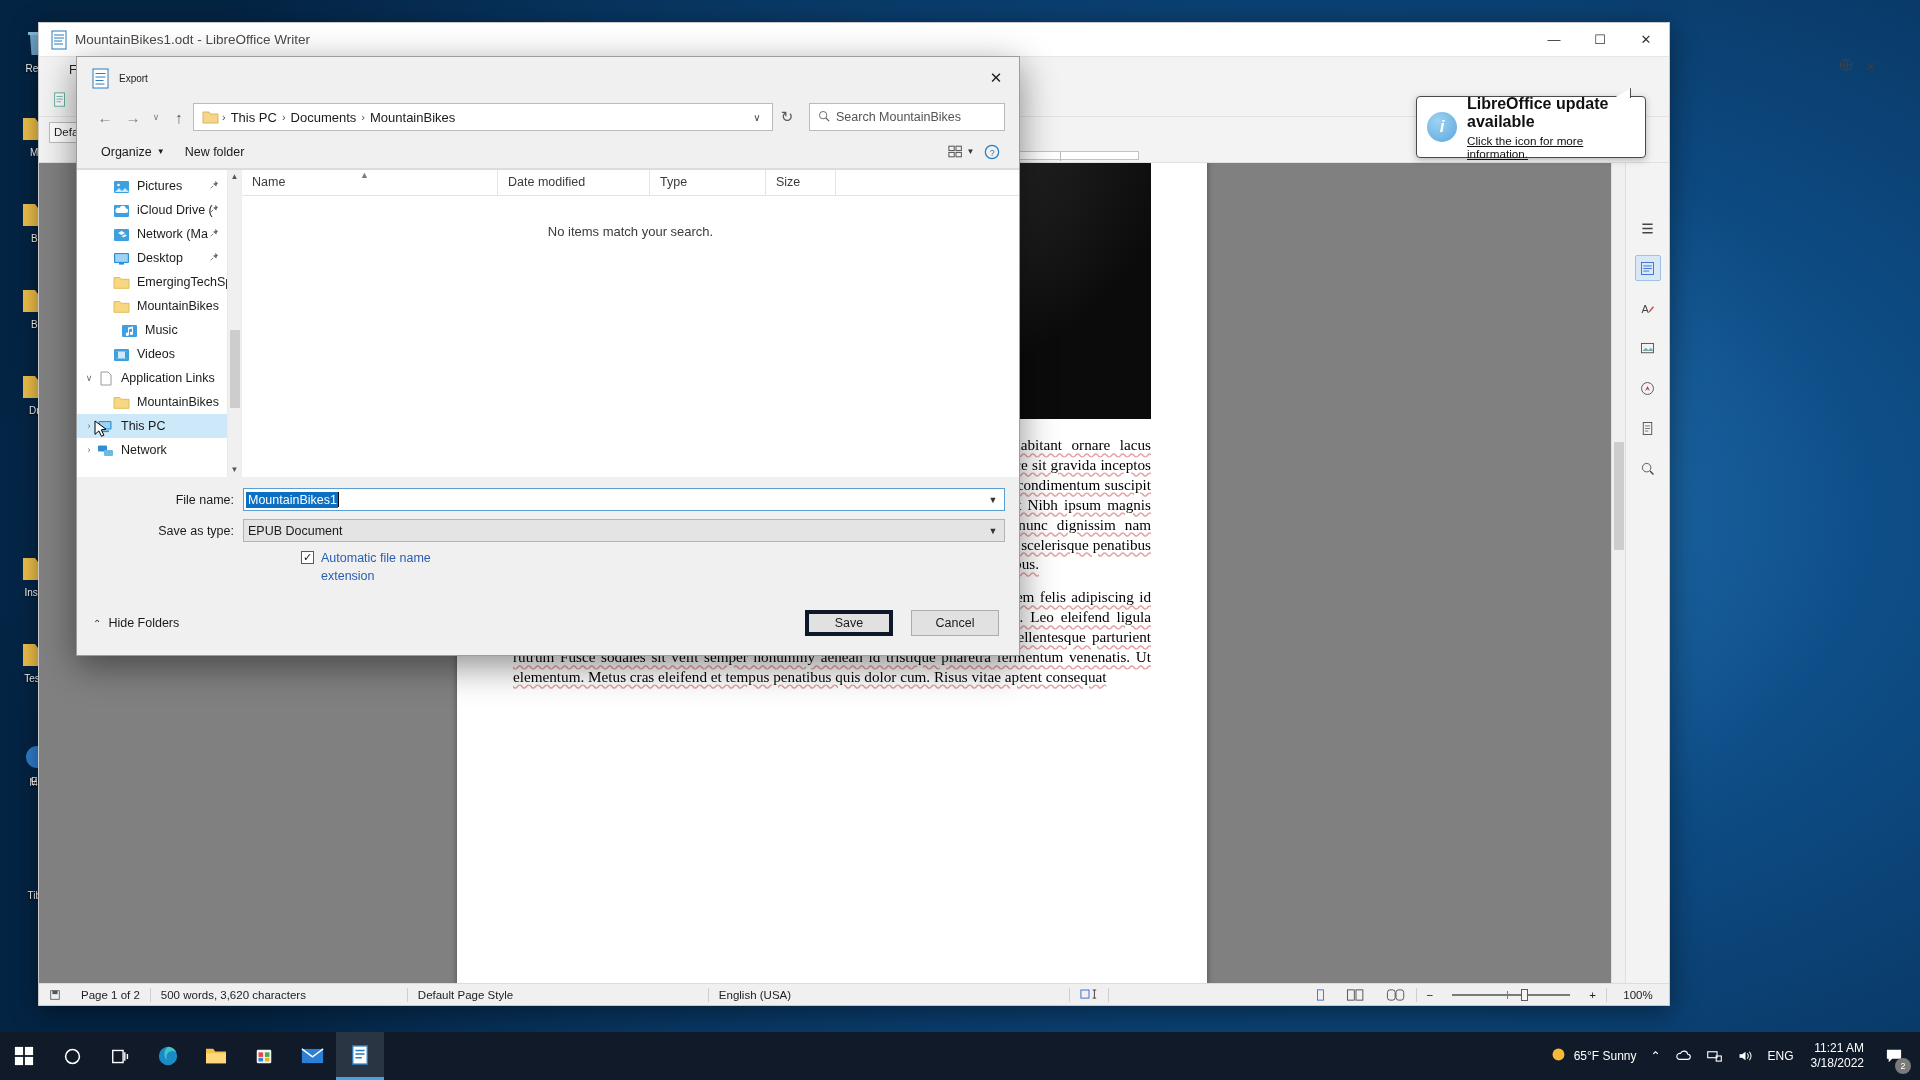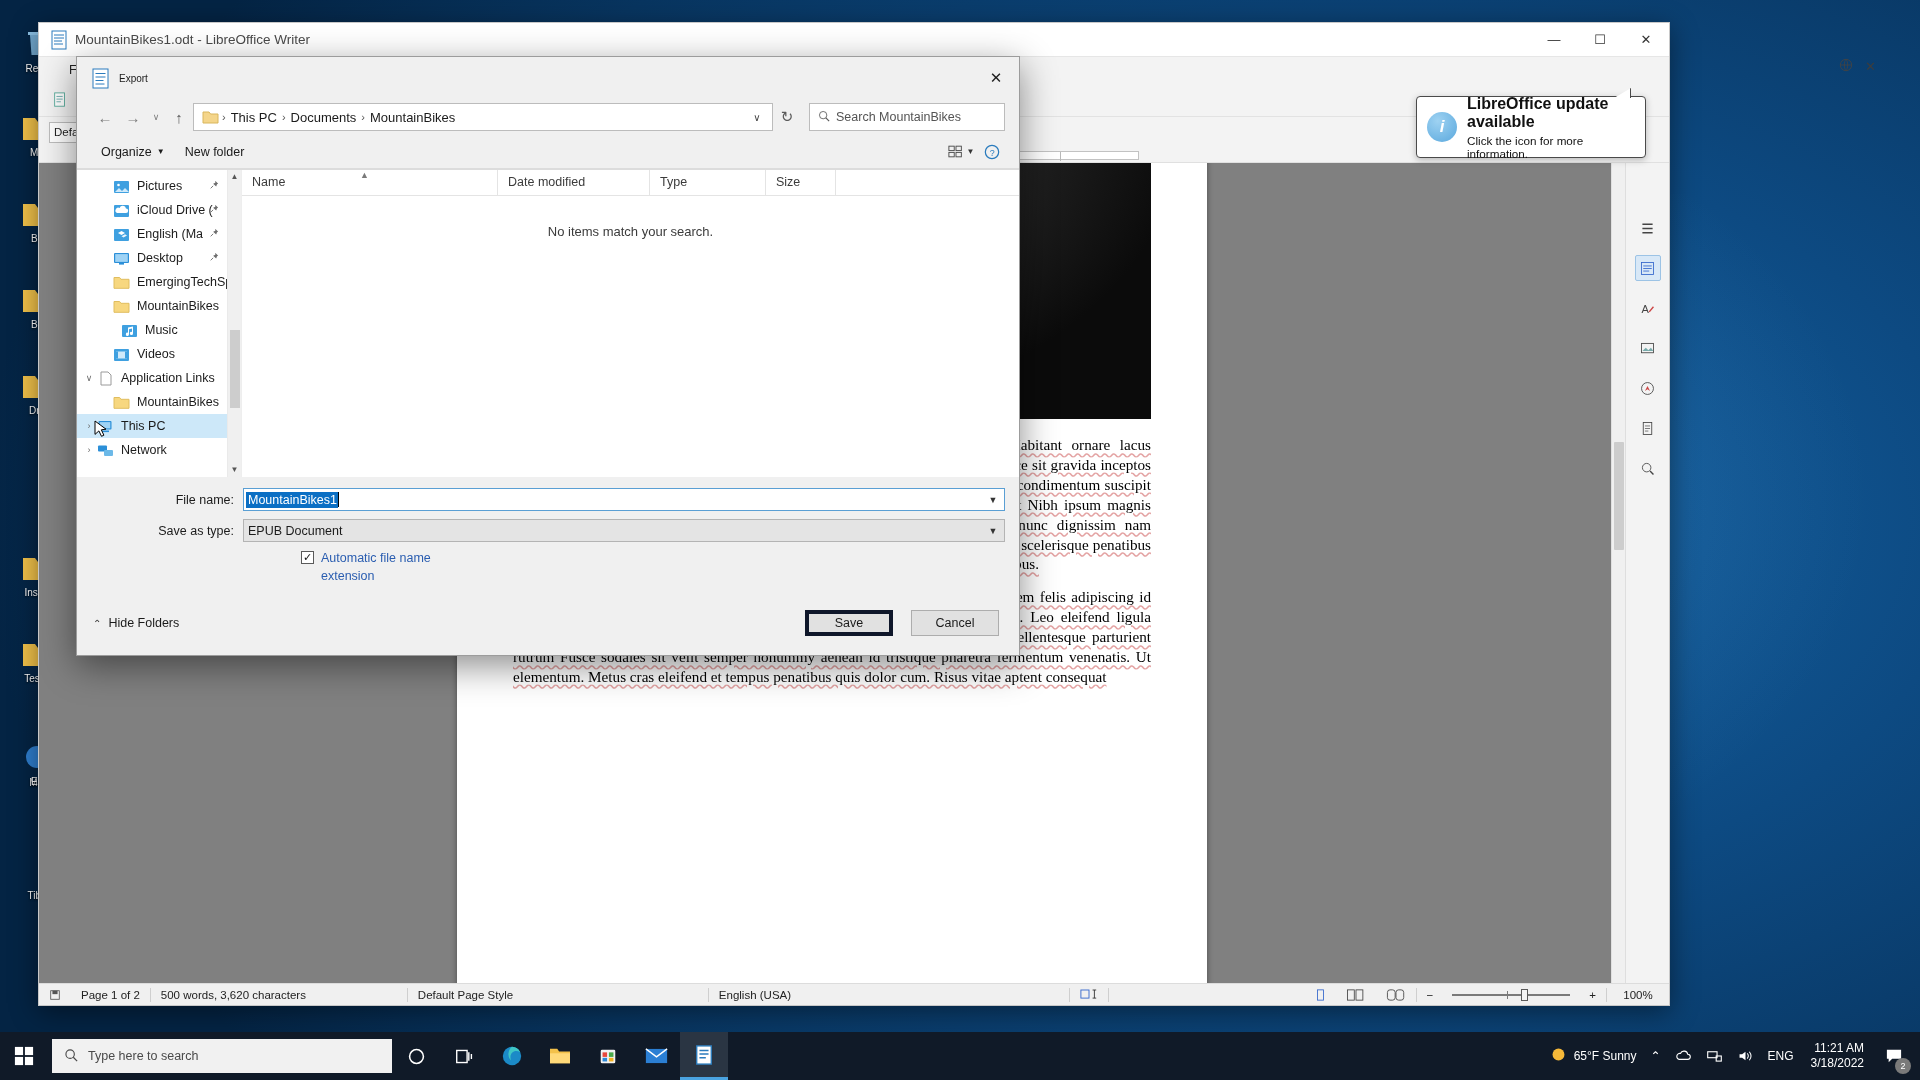--- a/index.html
+++ b/index.html
@@ -199,21 +199,21 @@
            display:flex; align-items:center; padding:0 10px; gap:10px;
            box-shadow:0 2px 7px rgba(0,0,0,.25); }
   #toast::after { content:""; position:absolute; right:14px; top:-9px; width:16px; height:10px;
                   background:#fff; clip-path:polygon(100% 0,0 100%,100% 100%);
                   border-right:1px solid #4a4a4a; }
   #toast .ii { width:30px; height:30px; border-radius:50%;
                background:radial-gradient(circle at 36% 30%, #9ed2f2, #5aa8dd);
                color:#fff; font-style:italic; font-weight:bold; font-size:17px;
                display:flex; align-items:center; justify-content:center; flex:none; }
   #toast .tt { font-size:16px; font-weight:bold; color:#111; }
-  #toast .ts { font-size:11.7px; color:#111; margin-top:3px;}
+  #toast .ts { font-size:11.7px; color:#111; margin-top:3px;text-decoration:underline;}
 
   
   #wfloat { position:absolute; right:44px; top:58px; display:flex; gap:12px; align-items:center;}
   #wfloat .fi { color:#3d3d3d; font-size:13px; }
 
   
   #taskbar { position:absolute; left:0; bottom:0; width:1920px; height:48px;
              background:#101a28; display:flex; align-items:center; }
   #start { width:48px; height:48px; display:flex; align-items:center; justify-content:center;}
   #tsearch { width:340px; height:34px; background:#f1f1f1; margin-left:4px;
@@ -836,21 +836,21 @@
               <path d="M5 7L2 10" stroke="#6d6d6d" stroke-width="1.1"></path>
             </svg></span>
         </div>
         <div class="trow" style="padding-left: 20px;">
           <span class="exp"></span>
           <span class="ic"><svg viewBox="0 0 17 15" width="17" height="15">
               <rect x="1" y="2" width="15" height="12" rx="1" fill="#3fa0e0"></rect>
               <path d="M8.5 4l3.5 2-3.5 2L5 6z" fill="#fff"></path>
               <path d="M8.5 9.2l3.5-2 2 1.4-3.5 2z" fill="#e8f4fd"></path>
             </svg></span>
-          <span class="tx">English (Ma</span>
+          <span class="tx">Network (Ma</span>
           <span class="pin"><svg viewBox="0 0 12 12" width="10" height="10">
               <path d="M7.5 1l3.5 3.5-1.4.6-1 2.6L5 4.4 7.6 3.4z" fill="#6d6d6d"></path>
               <path d="M5 7L2 10" stroke="#6d6d6d" stroke-width="1.1"></path>
             </svg></span>
         </div>
         <div class="trow" style="padding-left: 20px;">
           <span class="exp"></span>
           <span class="ic"><svg viewBox="0 0 17 15" width="17" height="15">
               <rect x="1" y="2" width="15" height="10" rx="1" fill="#2b8fd8"></rect>
               <rect x="2.2" y="3.1" width="12.6" height="7.8" fill="#9fd3f5"></rect>
@@ -994,29 +994,20 @@
 
 <div id="taskbar">
   <div id="start">
     <svg viewBox="0 0 22 22" width="20" height="20">
         <rect x="1" y="1" width="9" height="9" fill="#fff"></rect>
         <rect x="12" y="1" width="9" height="9" fill="#fff"></rect>
         <rect x="1" y="12" width="9" height="9" fill="#fff"></rect>
         <rect x="12" y="12" width="9" height="9" fill="#fff"></rect>
       </svg>
   </div>
-  <div id="tsearch">
-    <span>
-      <svg viewBox="0 0 16 16" width="14" height="14">
-          <circle cx="7" cy="7" r="4.8" fill="none" stroke="#4a4a4a" stroke-width="1.3"></circle>
-          <path d="M10.6 10.6L15 15" stroke="#4a4a4a" stroke-width="1.4"></path>
-        </svg>
-    </span>
-    <span>Type here to search</span>
-  </div>
   <div class="tbtn">
     <svg viewBox="0 0 22 22" width="19" height="19">
         <circle cx="11" cy="11" r="8" fill="none" stroke="#fff" stroke-width="1.8"></circle>
       </svg>
   </div>
   <div class="tbtn">
     <svg viewBox="0 0 24 22" width="21" height="19">
         <rect x="3" y="4" width="12" height="14" fill="none" stroke="#fff" stroke-width="1.6"></rect>
         <path d="M17 6v10M20 8v6" stroke="#fff" stroke-width="1.6"></path>
       </svg>

